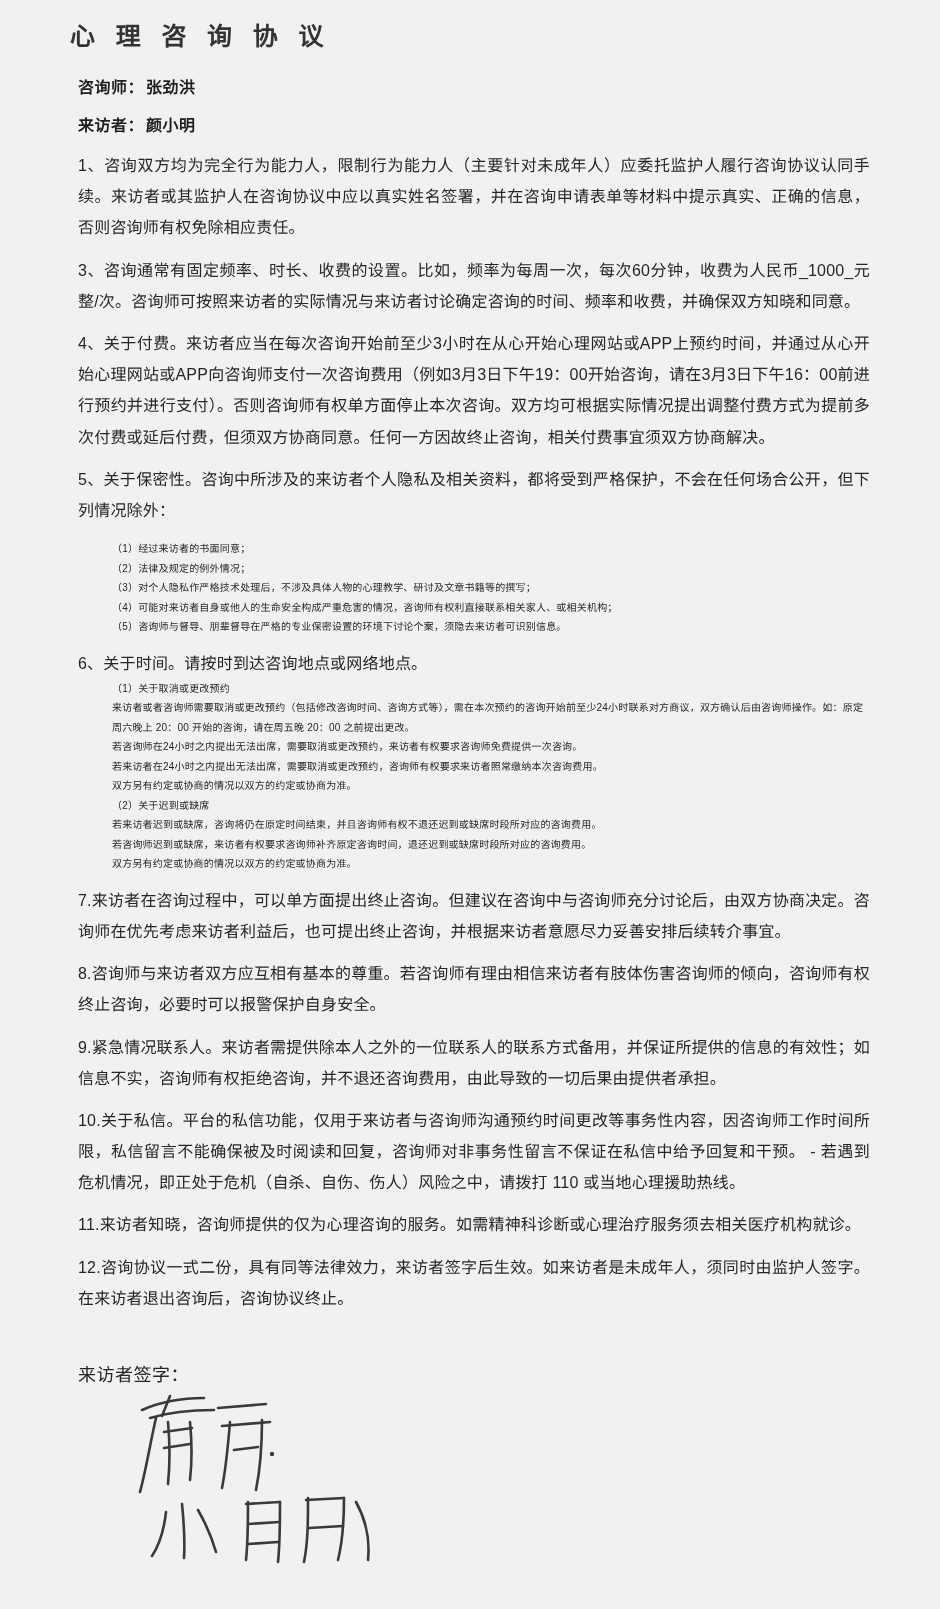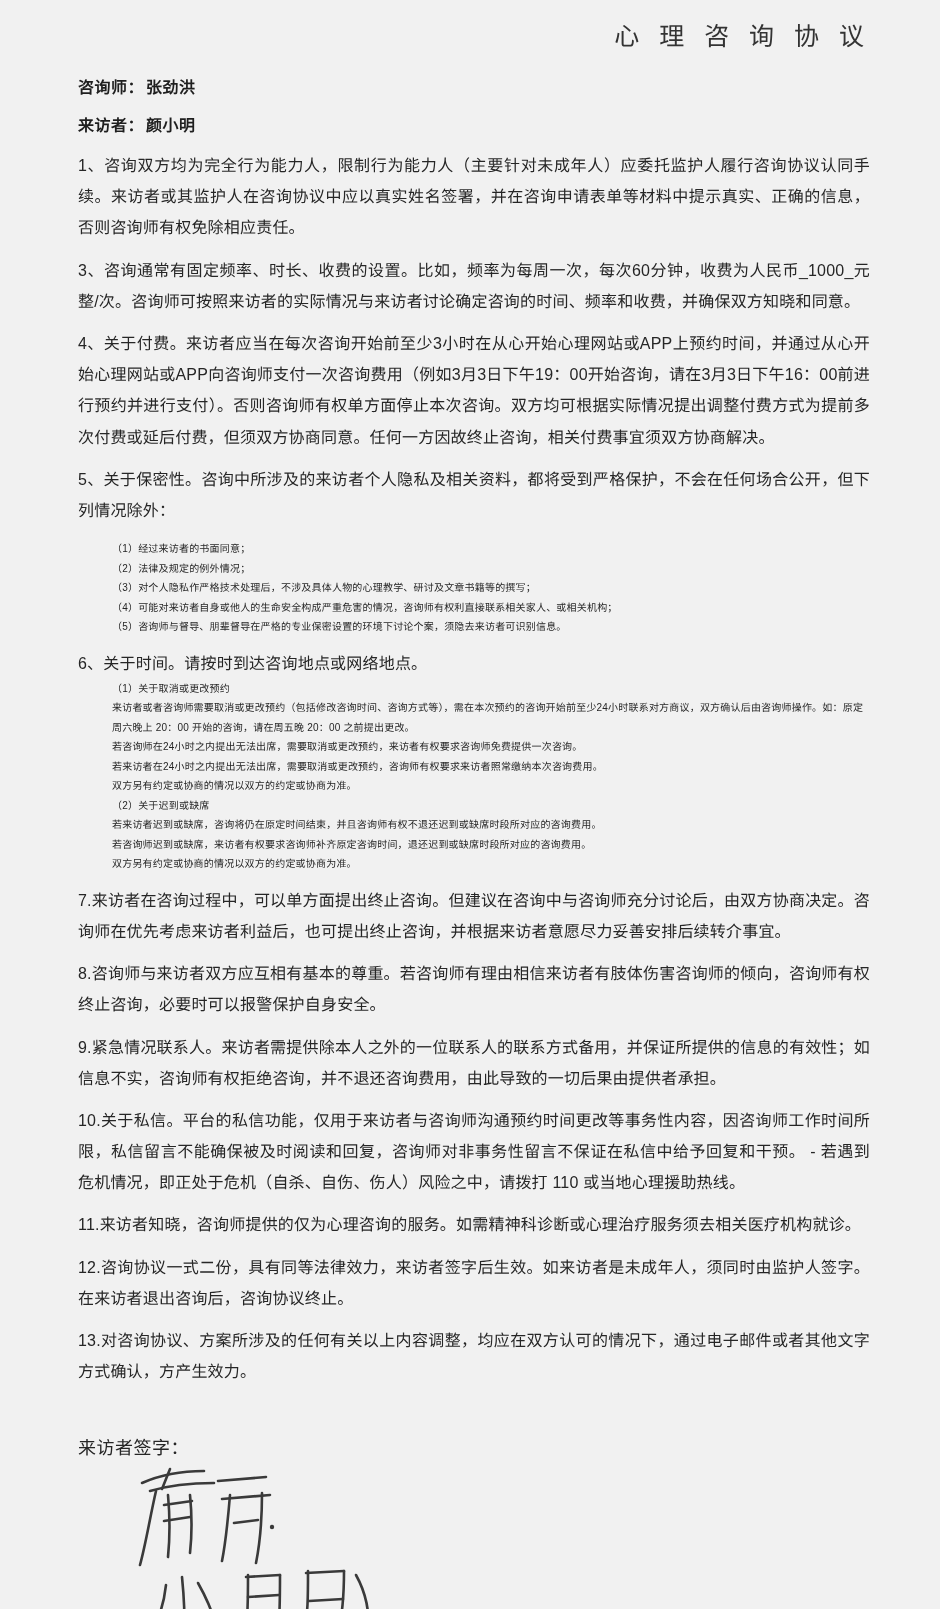--- a/index.html
+++ b/index.html
@@ -15,24 +15,24 @@
   .page {
     position: relative;
     width: 940px;
     min-height: 1609px;
     margin: 0 auto;
     background: #f1f1f1;
     box-sizing: border-box;
     padding: 10px 70px 20px 70px;
   }
   .doc-title {
-    text-align: right;
+    text-align: left;
     font-size: 25px;
     letter-spacing: 6px;
-    font-weight: normal;
+    font-weight: bold;
     color: #333;
     margin: 6px 0 22px 0;
     font-family: "DejaVu Sans", "Liberation Sans", sans-serif;
   }
   .party-line {
     font-size: 16px;
     font-weight: bold;
     color: #1f1f1f;
     margin: 0 0 14px 8px;
     letter-spacing: 0.5px;
@@ -122,21 +122,20 @@
   <p class="sub-p ind2">双方另有约定或协商的情况以双方的约定或协商为准。</p>
 
   <div class="block-gap"></div>
 
   <p class="clause">7.来访者在咨询过程中，可以单方面提出终止咨询。但建议在咨询中与咨询师充分讨论后，由双方协商决定。咨询师在优先考虑来访者利益后，也可提出终止咨询，并根据来访者意愿尽力妥善安排后续转介事宜。</p>
   <p class="clause">8.咨询师与来访者双方应互相有基本的尊重。若咨询师有理由相信来访者有肢体伤害咨询师的倾向，咨询师有权终止咨询，必要时可以报警保护自身安全。</p>
   <p class="clause">9.紧急情况联系人。来访者需提供除本人之外的一位联系人的联系方式备用，并保证所提供的信息的有效性；如信息不实，咨询师有权拒绝咨询，并不退还咨询费用，由此导致的一切后果由提供者承担。</p>
   <p class="clause">10.关于私信。平台的私信功能，仅用于来访者与咨询师沟通预约时间更改等事务性内容，因咨询师工作时间所限，私信留言不能确保被及时阅读和回复，咨询师对非事务性留言不保证在私信中给予回复和干预。 - 若遇到危机情况，即正处于危机（自杀、自伤、伤人）风险之中，请拨打 110 或当地心理援助热线。</p>
   <p class="clause">11.来访者知晓，咨询师提供的仅为心理咨询的服务。如需精神科诊断或心理治疗服务须去相关医疗机构就诊。</p>
   <p class="clause">12.咨询协议一式二份，具有同等法律效力，来访者签字后生效。如来访者是未成年人，须同时由监护人签字。在来访者退出咨询后，咨询协议终止。</p>
-  <p class="clause">13.对咨询协议、方案所涉及的任何有关以上内容调整，均应在双方认可的情况下，通过电子邮件或者其他文字方式确认，方产生效力。</p>
 
   <p class="sign-label">来访者签字：</p>
 
   <div class="signature-area">
     <svg class="signature-svg" width="260" height="180" viewBox="0 0 260 180" aria-hidden="true">
       <g fill="none" stroke="#3a3a3a" stroke-width="2.6" stroke-linecap="round" stroke-linejoin="round">
 
         <path d="M12 18 C 30 10, 52 6, 74 6"></path>
         <path d="M40 4 L 32 24"></path>
         <path d="M20 26 C 40 20, 62 18, 84 18"></path>

